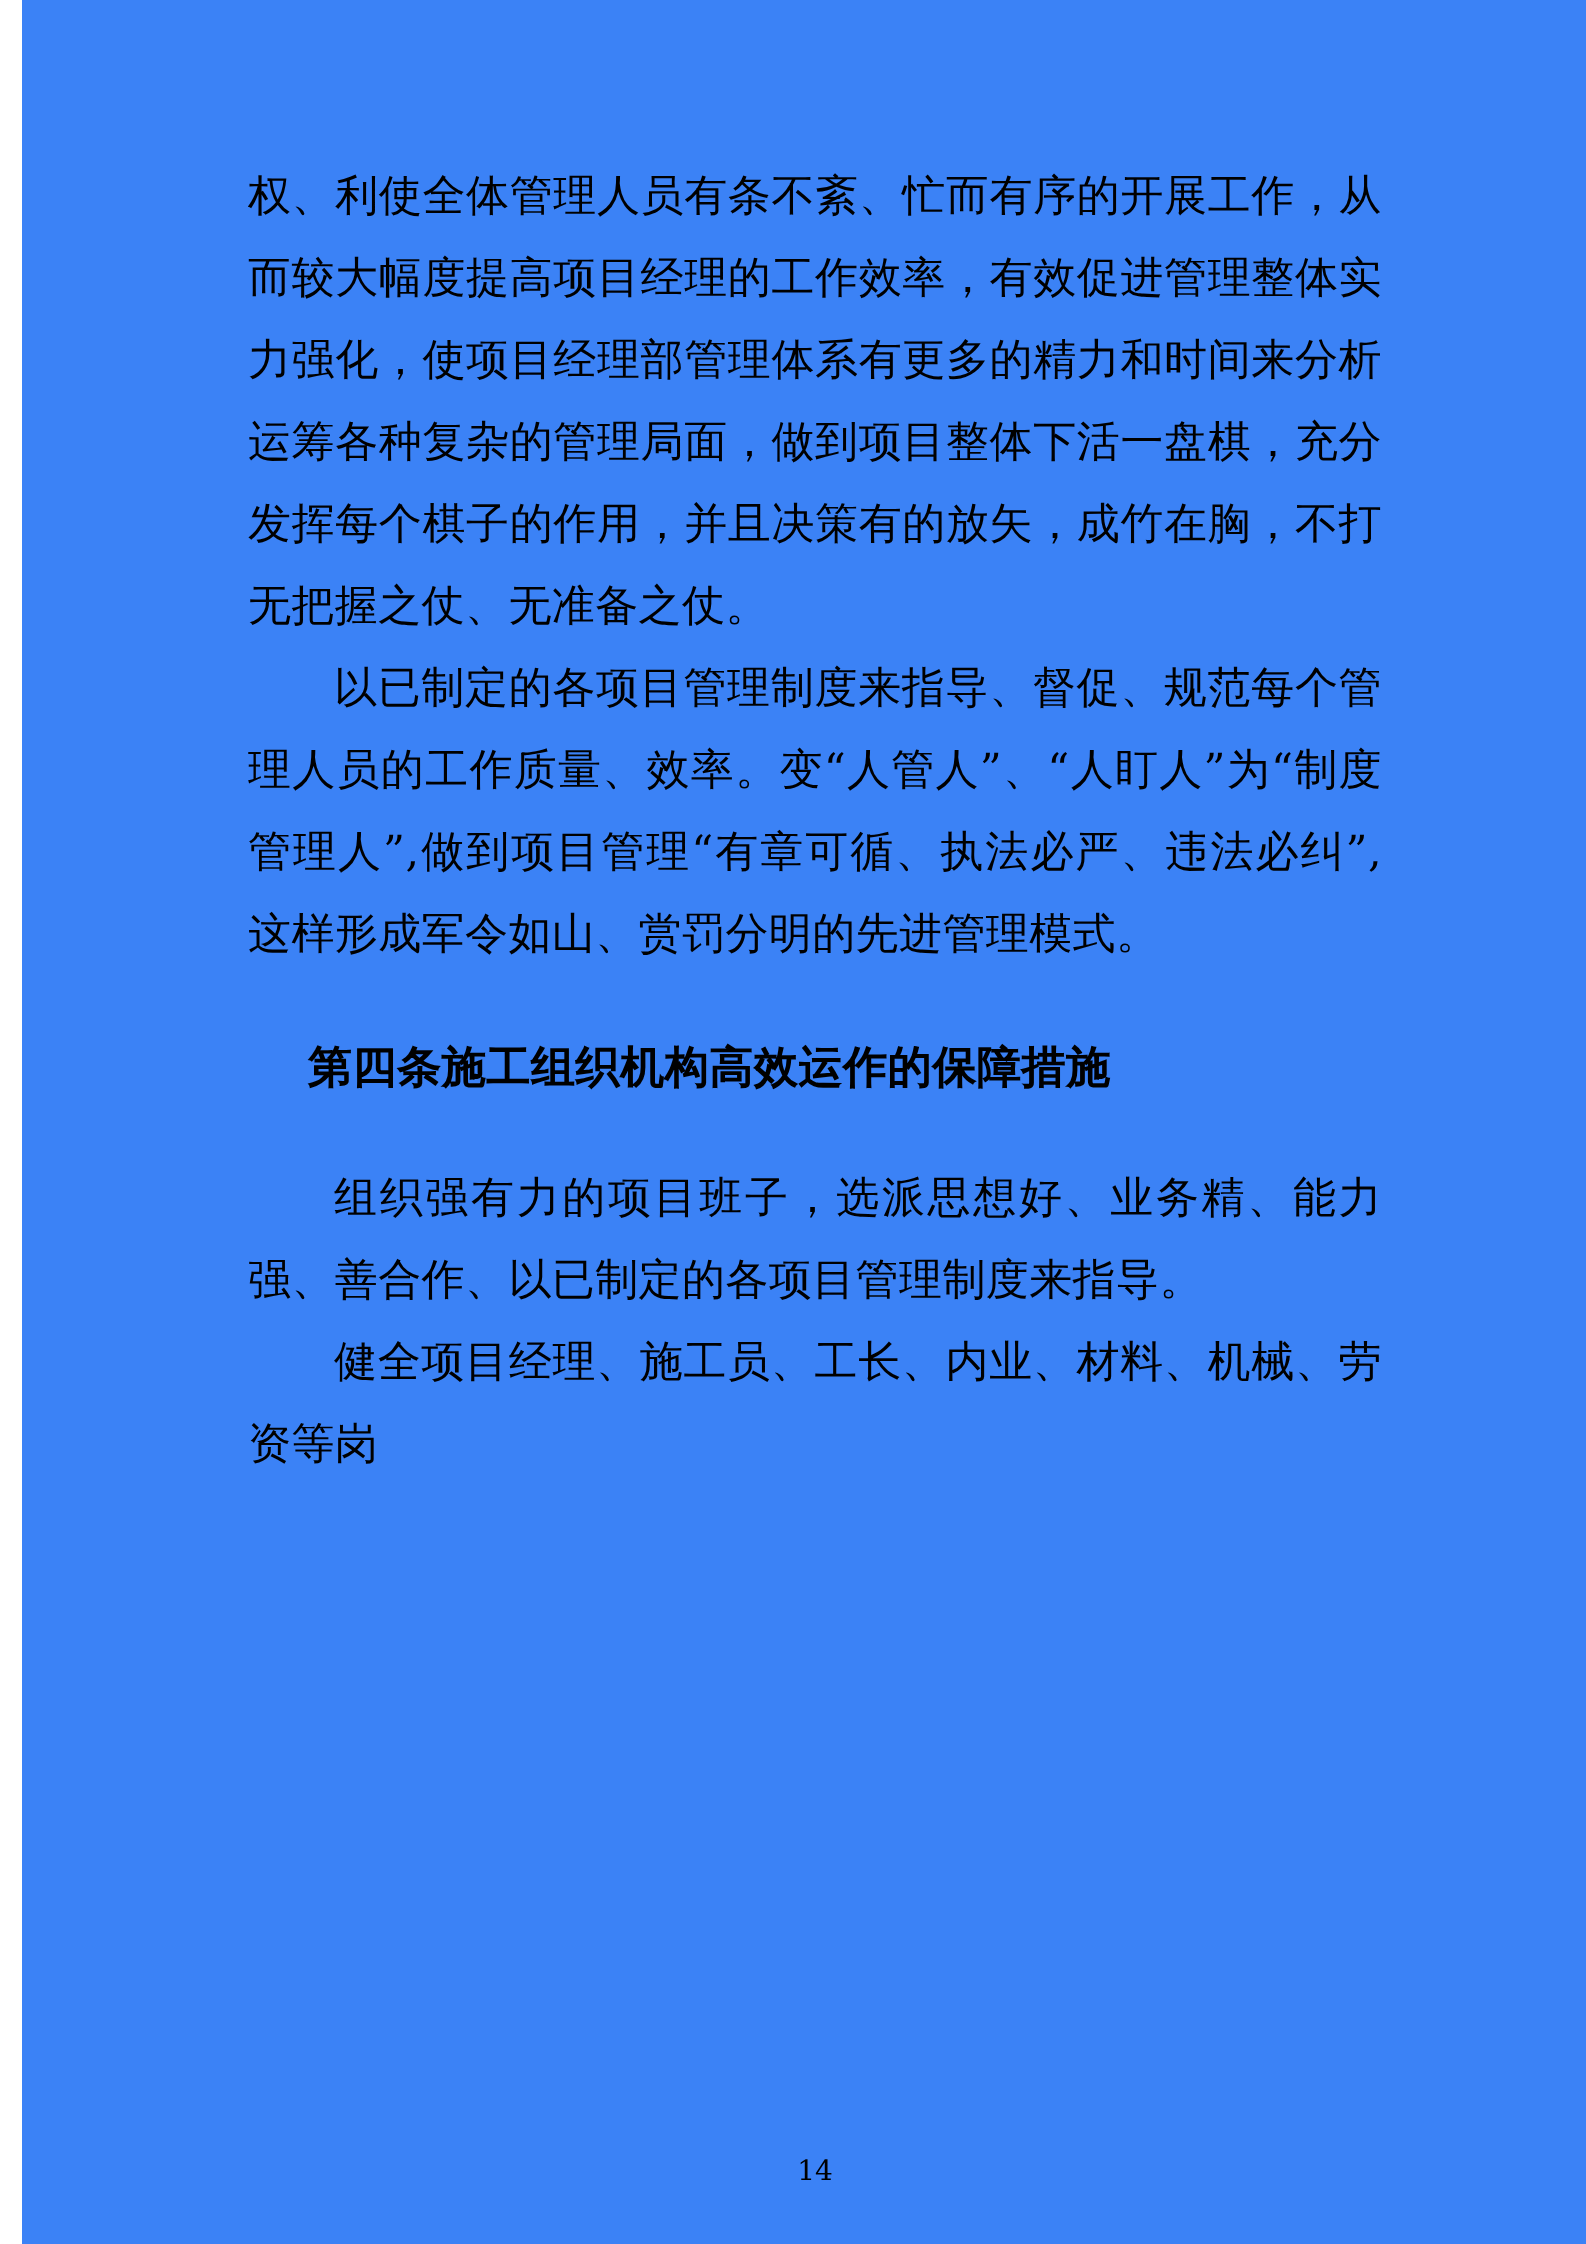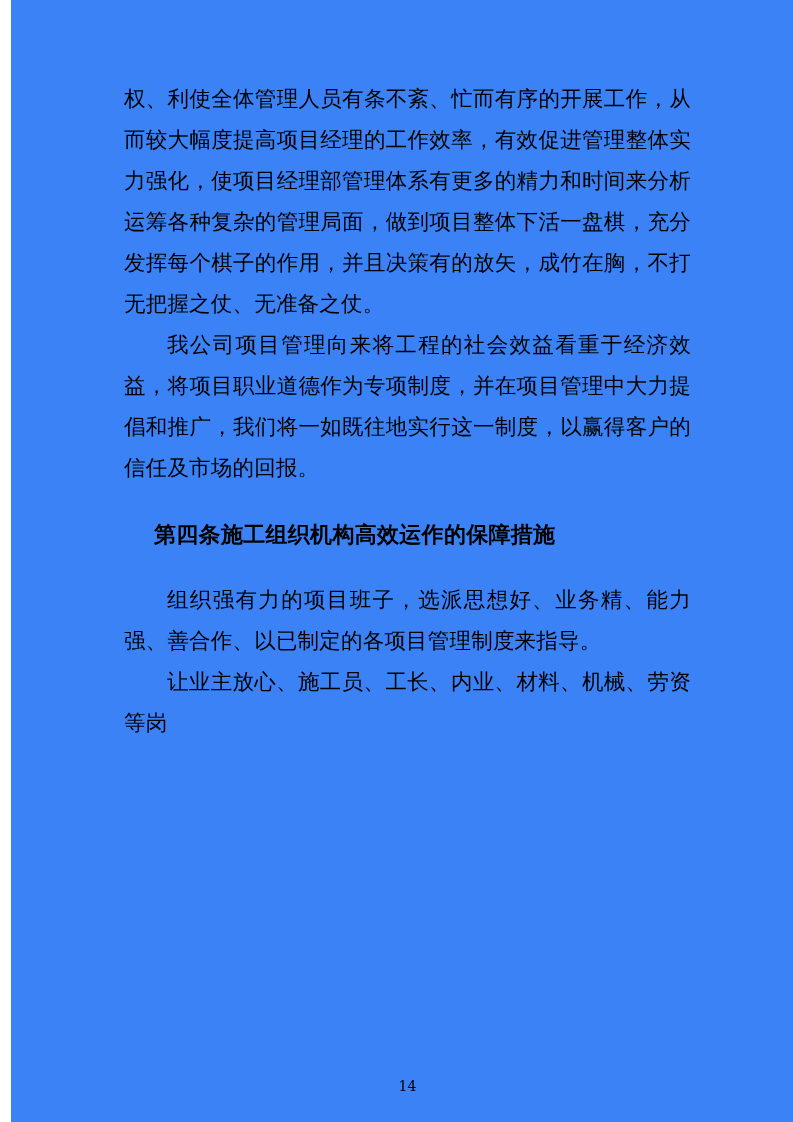--- a/index.html
+++ b/index.html
@@ -64,30 +64,30 @@
   }
 </style>
 </head>
 <body>
 
 <div class="page">
   <div class="content">
 
     <p class="para">权、利使全体管理人员有条不紊、忙而有序的开展工作，从而较大幅度提高项目经理的工作效率，有效促进管理整体实力强化，使项目经理部管理体系有更多的精力和时间来分析运筹各种复杂的管理局面，做到项目整体下活一盘棋，充分发挥每个棋子的作用，并且决策有的放矢，成竹在胸，不打无把握之仗、无准备之仗。</p>
 
+    <p class="para indent">以已制定的各项目管理制度来指导、督促、规范每个管理人员的工作质量、效率。变“人管人”、“人盯人”为“制度管理人”,做到项目管理“有章可循、执法必严、违法必纠”,这样形成军令如山、赏罚分明的先进管理模式。</p>
 
-    <p class="para indent">我公司项目管理向来将工程的社会效益看重于经济效益，将项目职业道德作为专项制度，并在项目管理中大力提倡和推广，我们将一如既往地实行这一制度，以赢得客户的信任及市场的回报。</p>
 
 
     <div class="gap-head-top"></div>
 
     <h2 class="heading">第四条施工组织机构高效运作的保障措施</h2>
 
     <div class="gap-head-bottom"></div>
 
     <p class="para indent">组织强有力的项目班子，选派思想好、业务精、能力强、善合作、以已制定的各项目管理制度来指导。</p>
 
-    <p class="para indent">让业主放心、施工员、工长、内业、材料、机械、劳资等岗</p>
+    <p class="para indent">健全项目经理、施工员、工长、内业、材料、机械、劳资等岗</p>
 
   </div>
 
   <div class="footer">14</div>
 </div>
 
 </body></html>

